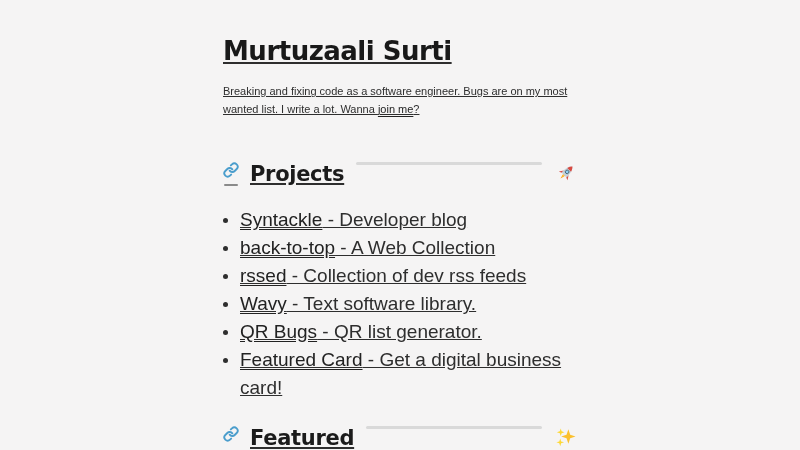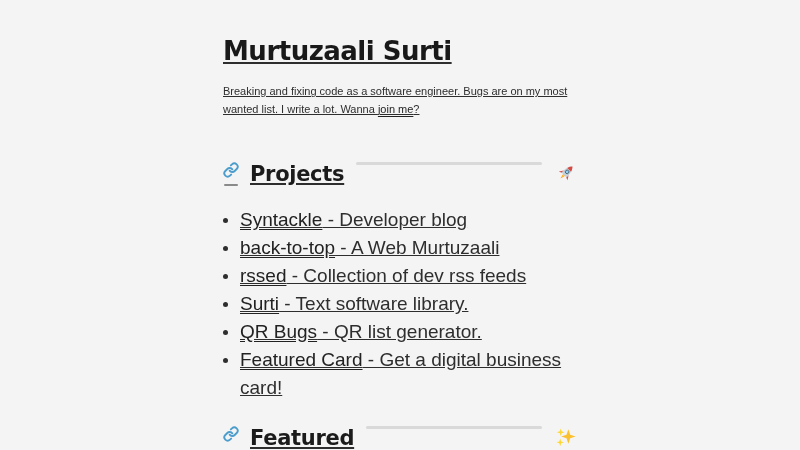--- a/index.html
+++ b/index.html
@@ -118,23 +118,23 @@
           <path d="M12 1.8 C14.6 4.4 15.6 8 15.6 11.5 L15.6 14.2 L8.4 14.2 L8.4 11.5 C8.4 8 9.4 4.4 12 1.8 Z" fill="#c6d0d8"></path>
           <path d="M12 1.8 C13.4 3.2 14.3 4.8 14.8 6.6 L9.2 6.6 C9.7 4.8 10.6 3.2 12 1.8 Z" fill="#d84a41"></path>
           <circle cx="12" cy="9.6" r="1.9" fill="#8ecdf2" stroke="#46606e" stroke-width="0.9"></circle>
         </g>
       </svg>
     </span>
   </div>
 
   <ul class="project-list">
     <li><a>Syntackle</a><span> - Developer blog</span></li>
-    <li><a>back-to-top</a><span> - A Web Murtuzaali</span></li>
+    <li><a>back-to-top</a><span> - A Web Collection</span></li>
     <li><a>rssed</a><span> - Collection of dev rss feeds</span></li>
-    <li><a>Surti</a><span> - Text software library.</span></li>
+    <li><a>Wavy</a><span> - Text software library.</span></li>
     <li><a>QR Bugs</a><span> - QR list generator.</span></li>
     <li><a>Featured Card</a><span> - Get a digital business card!</span></li>
   </ul>
 
   <div class="section-head featured">
     <span class="anchor-link">
       <span>
         <svg viewBox="0 0 24 24" width="16" height="16" fill="none" stroke="#4a9dcc" stroke-width="2.8" stroke-linecap="round" stroke-linejoin="round">
           <path d="M10 13a5 5 0 0 0 7.54.54l3-3a5 5 0 0 0-7.07-7.07l-1.72 1.71"></path>
           <path d="M14 11a5 5 0 0 0-7.54-.54l-3 3a5 5 0 0 0 7.07 7.07l1.71-1.71"></path>

